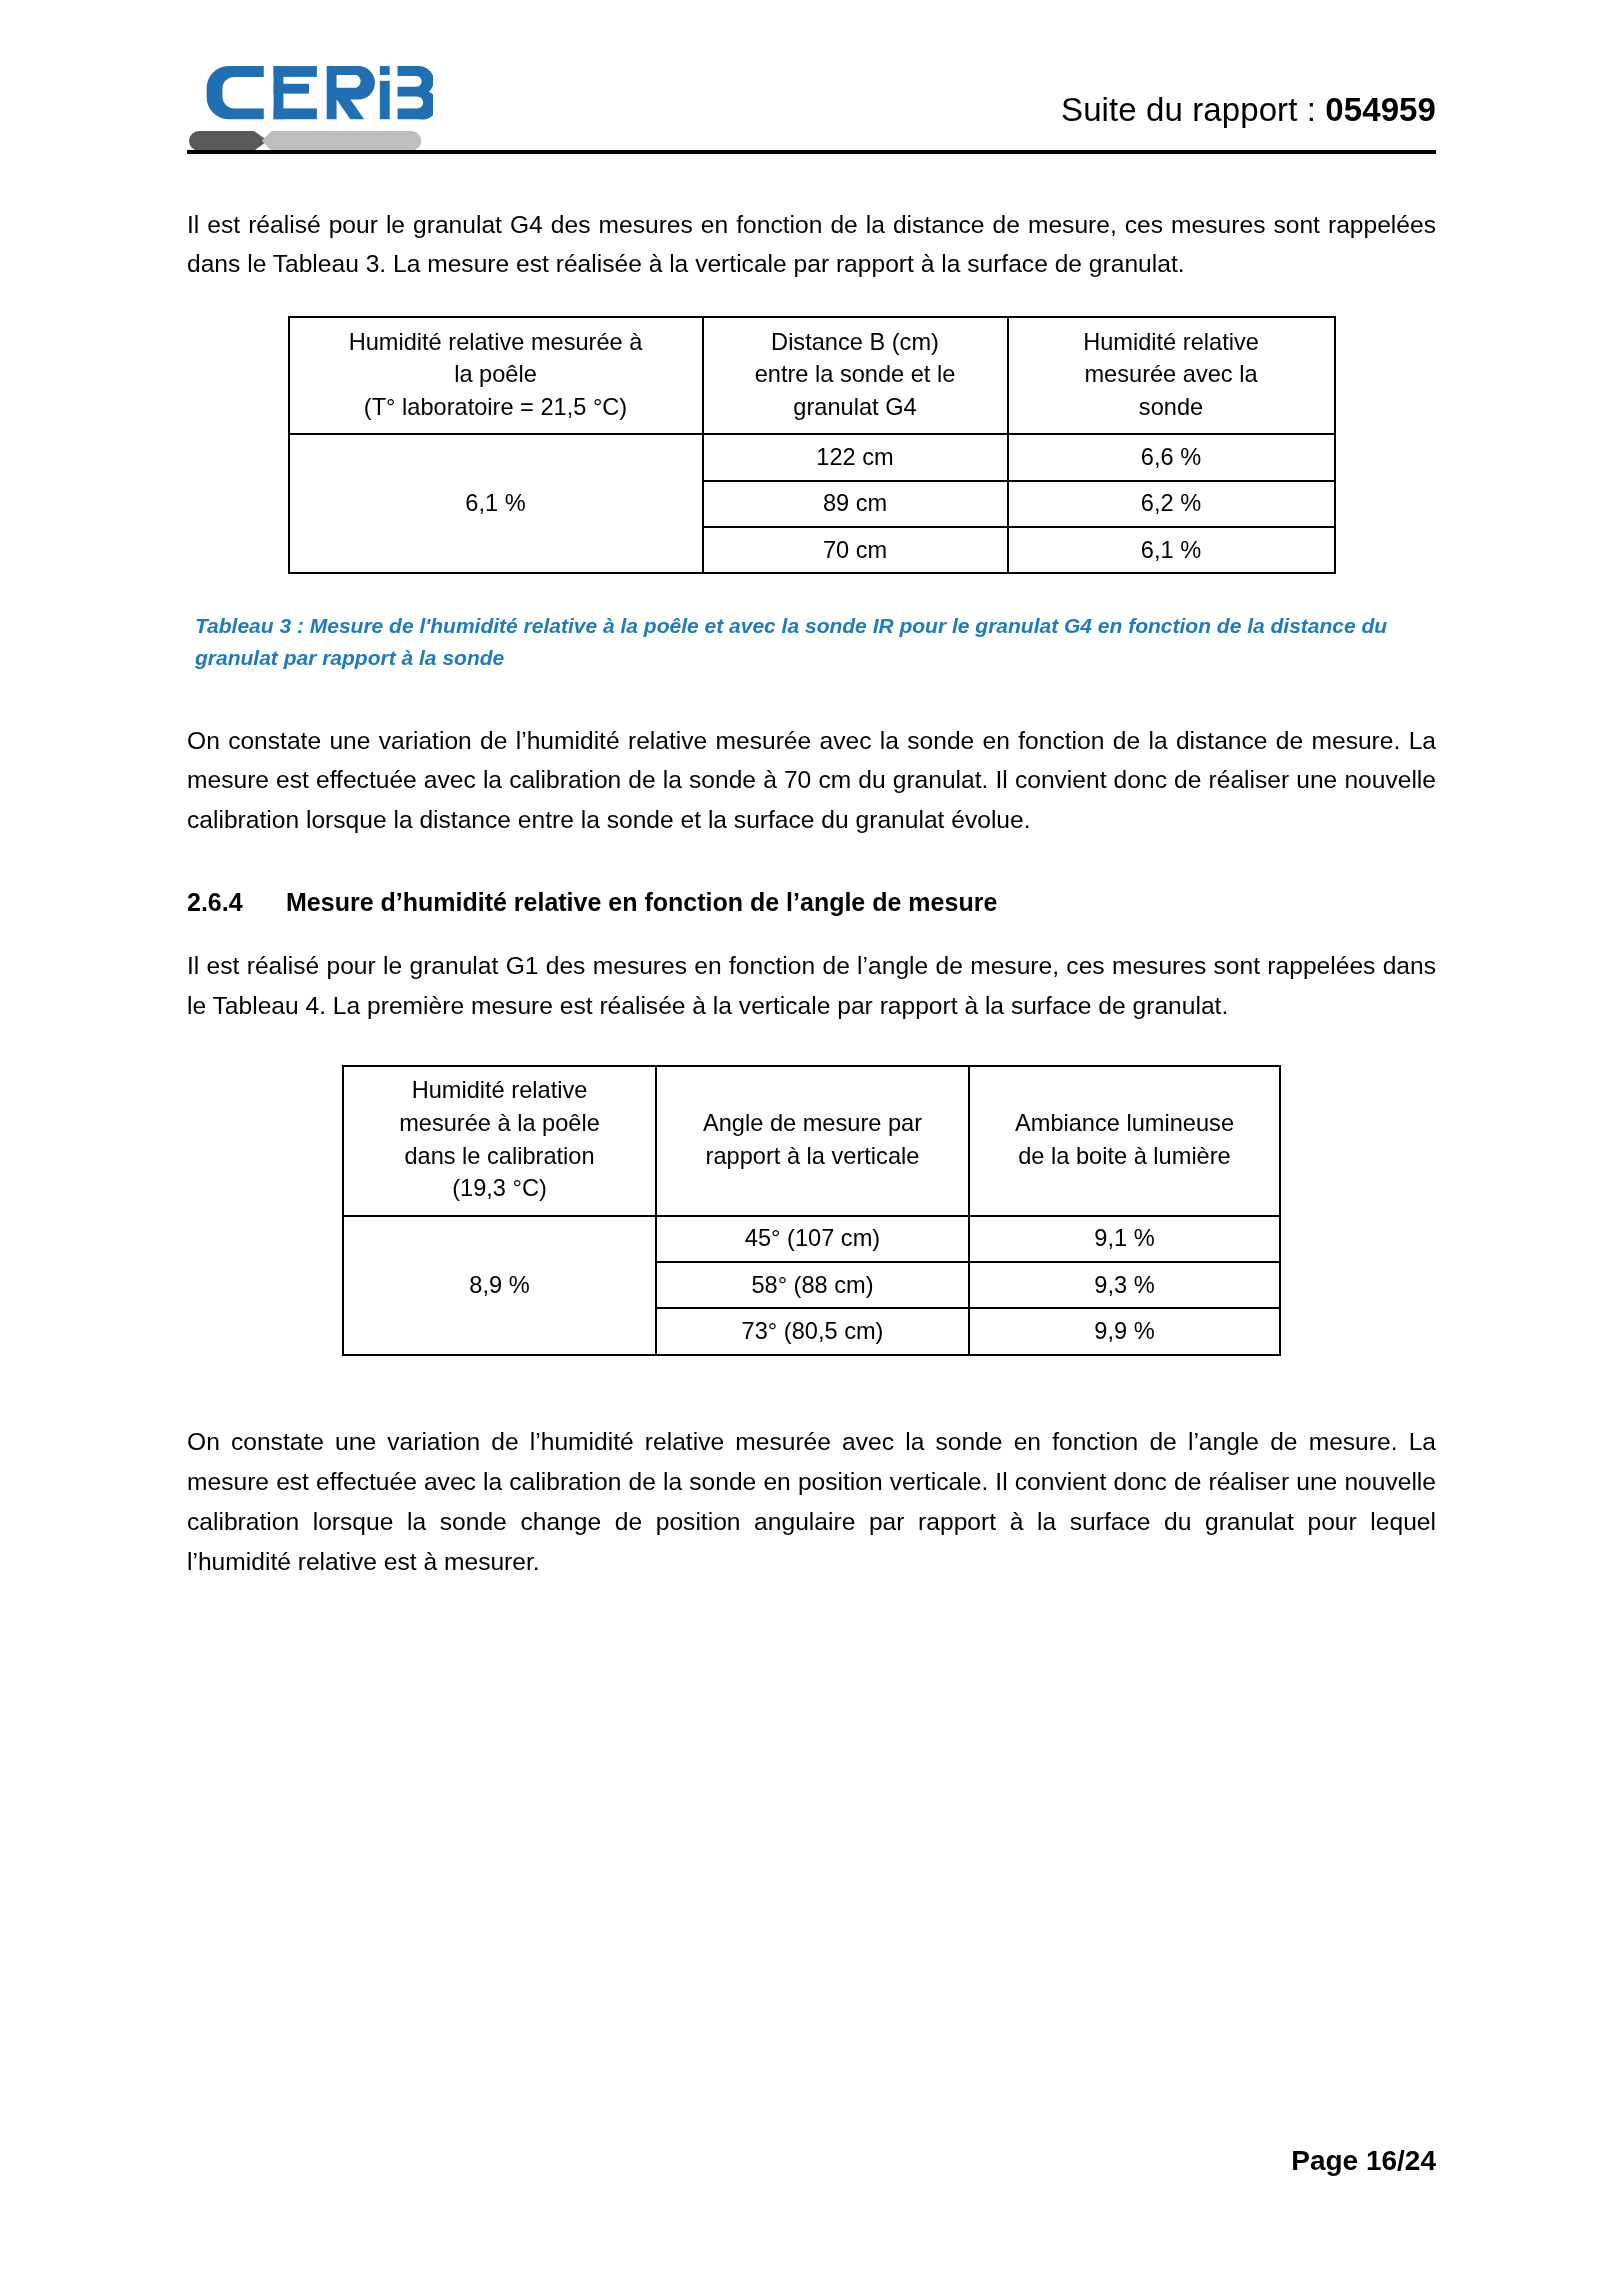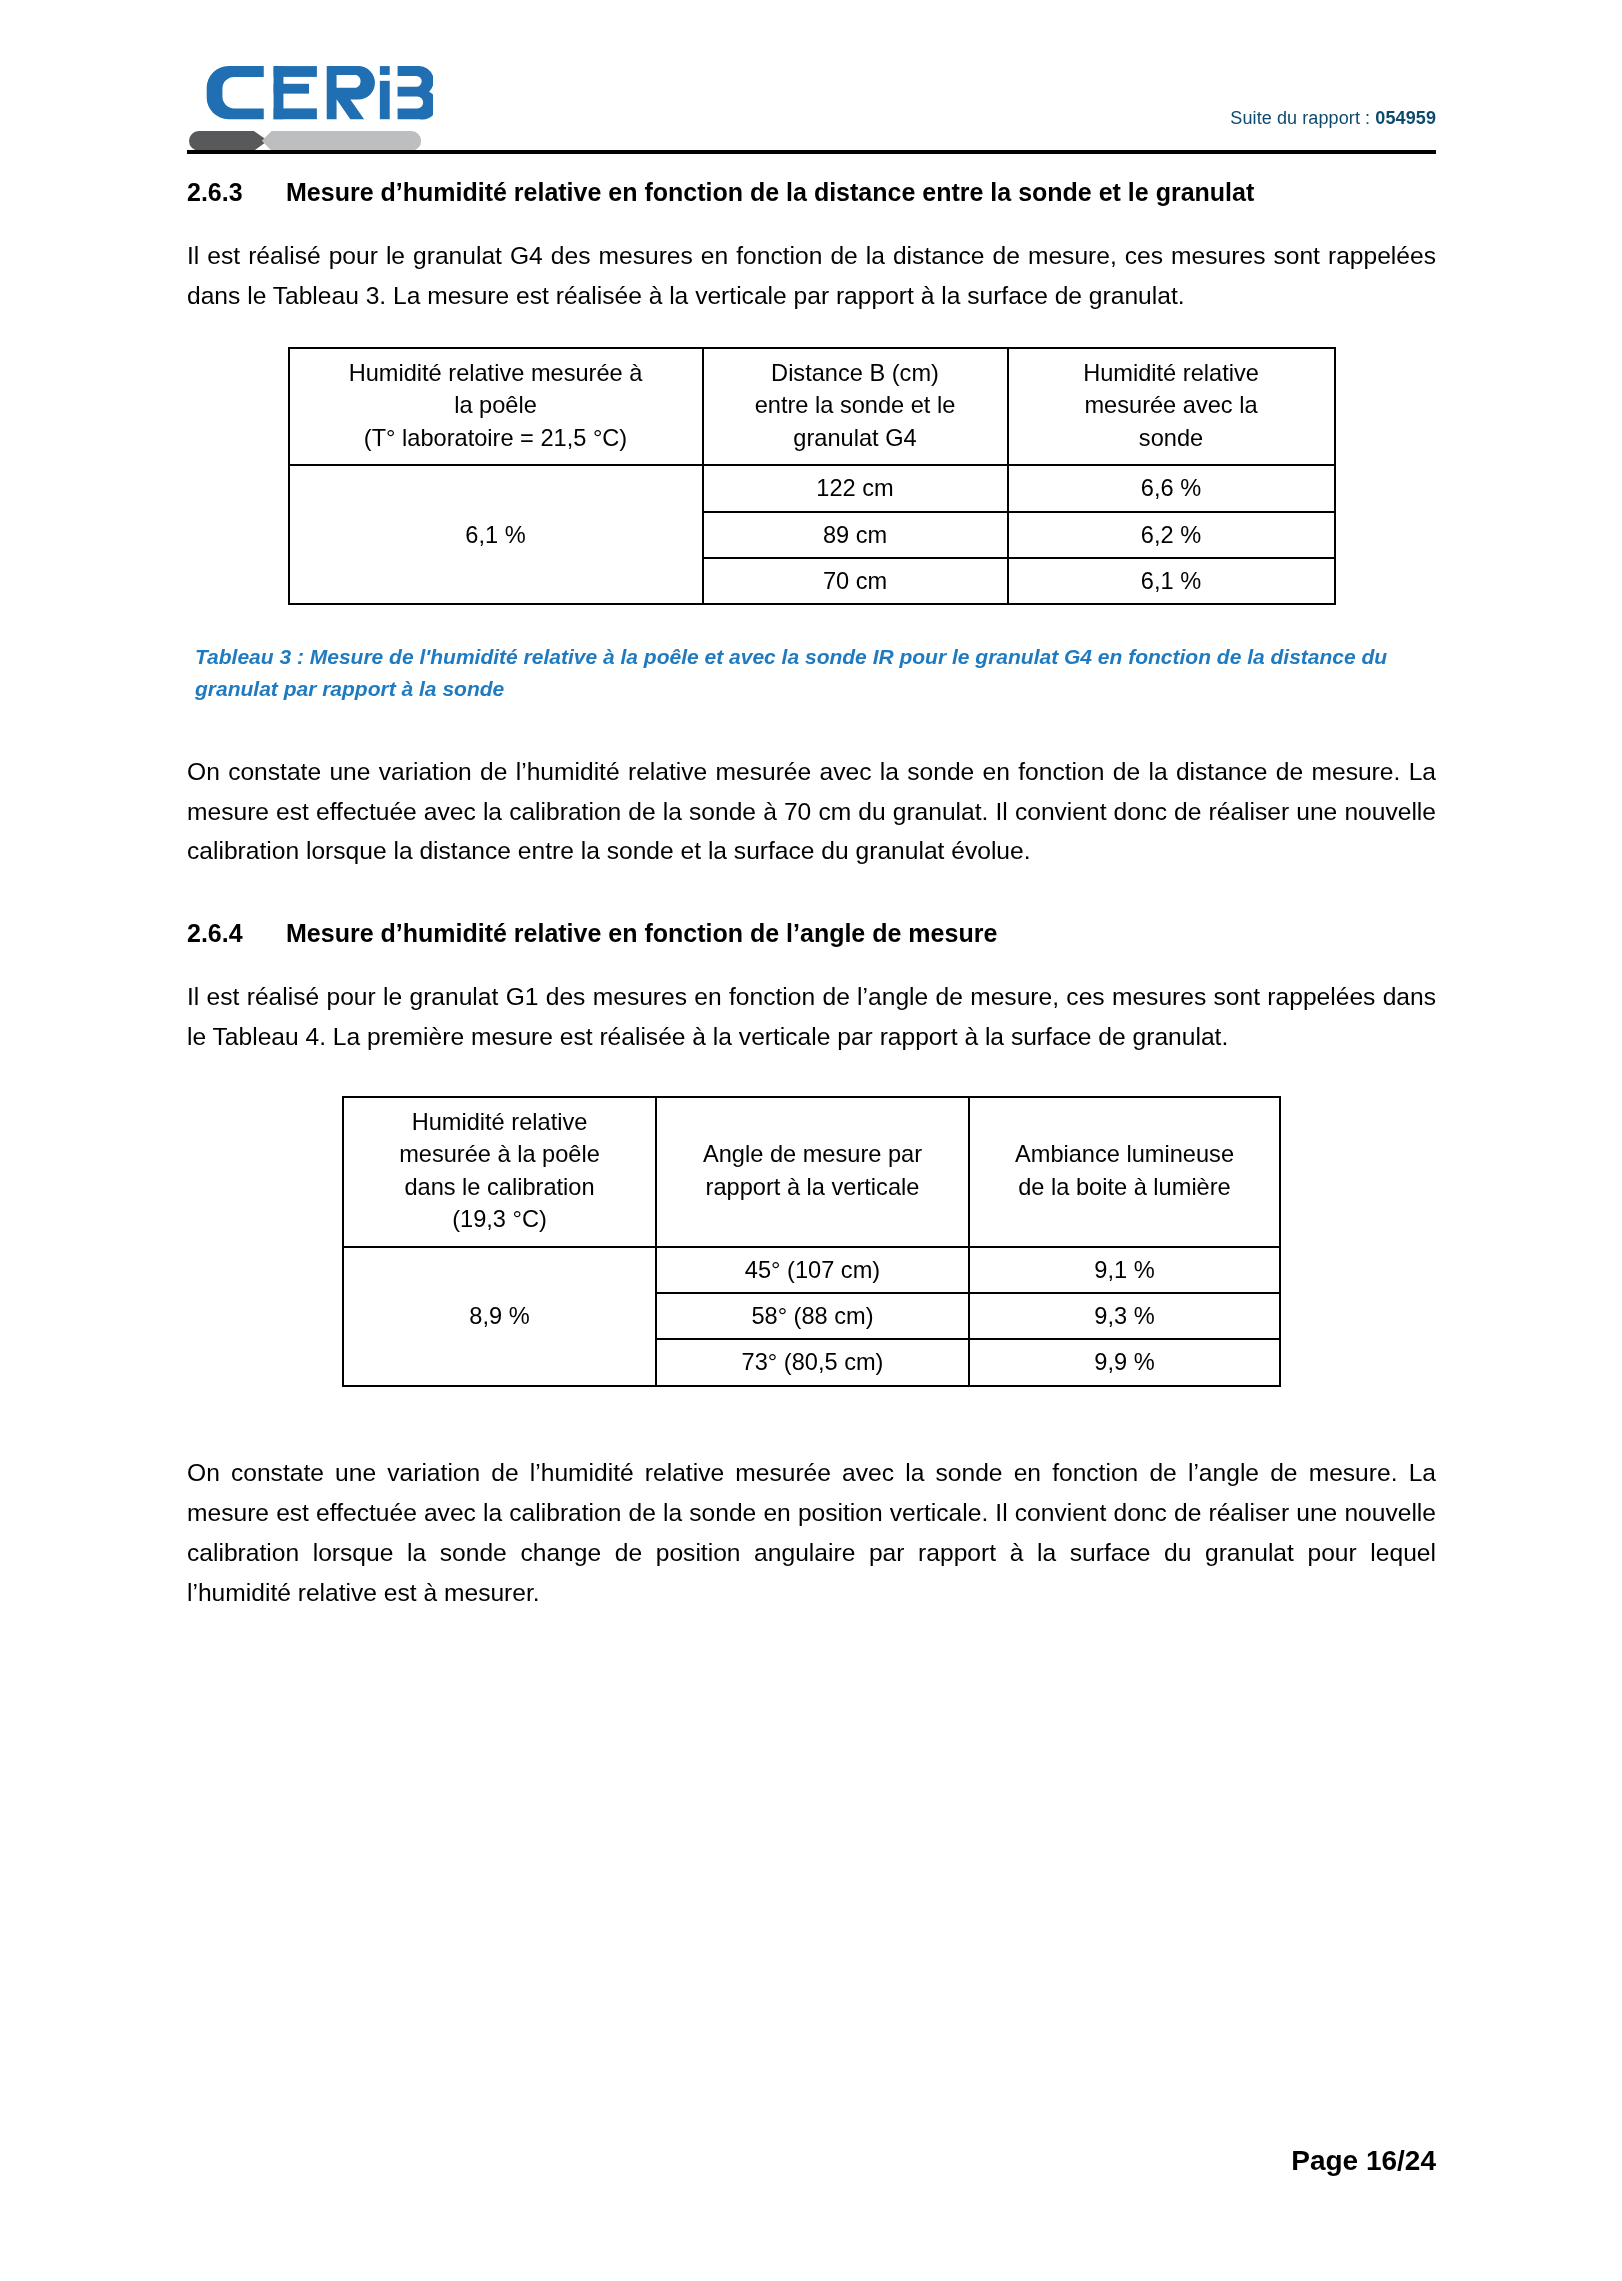--- a/index.html
+++ b/index.html
@@ -35,23 +35,23 @@
   }
   .logo {
     position: relative;
     width: 246px;
     height: 99px;
     display: block;
   }
   .logo svg { display: block; }
 
   .header-title {
-    font-size: 18px;
+    font-size: 33px;
     letter-spacing: 0.1px;
-    color: #0c4a6e;
+    color: #000000;
     padding-bottom: 21.7px;
     white-space: nowrap;
   }
   .header-title .num { font-weight: bold; }
 
   .header-rule {
     position: absolute;
     left: 187px;
     top: 150px;
     width: 1249px;
@@ -188,24 +188,20 @@
 
     <div class="header-title">
       <span>Suite du rapport :</span>
       <span class="num">054959</span>
     </div>
   </div>
   <div class="header-rule"></div>
 
   <div class="content">
 
-    <h2 class="section">
-      <span class="sec-num">2.6.3</span>
-      <span class="sec-title">Mesure d’humidité relative en fonction de la distance entre la sonde et le granulat</span>
-    </h2>
 
     <div class="sp-28"></div>
 
     <p class="body">Il est réalisé pour le granulat G4 des mesures en fonction de la distance de mesure, ces mesures sont rappelées dans le Tableau 3. La mesure est réalisée à la verticale par rapport à la surface de granulat.</p>
 
     <div class="sp-32"></div>
 
     <div class="tbl-wrap">
       <table class="data t3">
         <colgroup>

